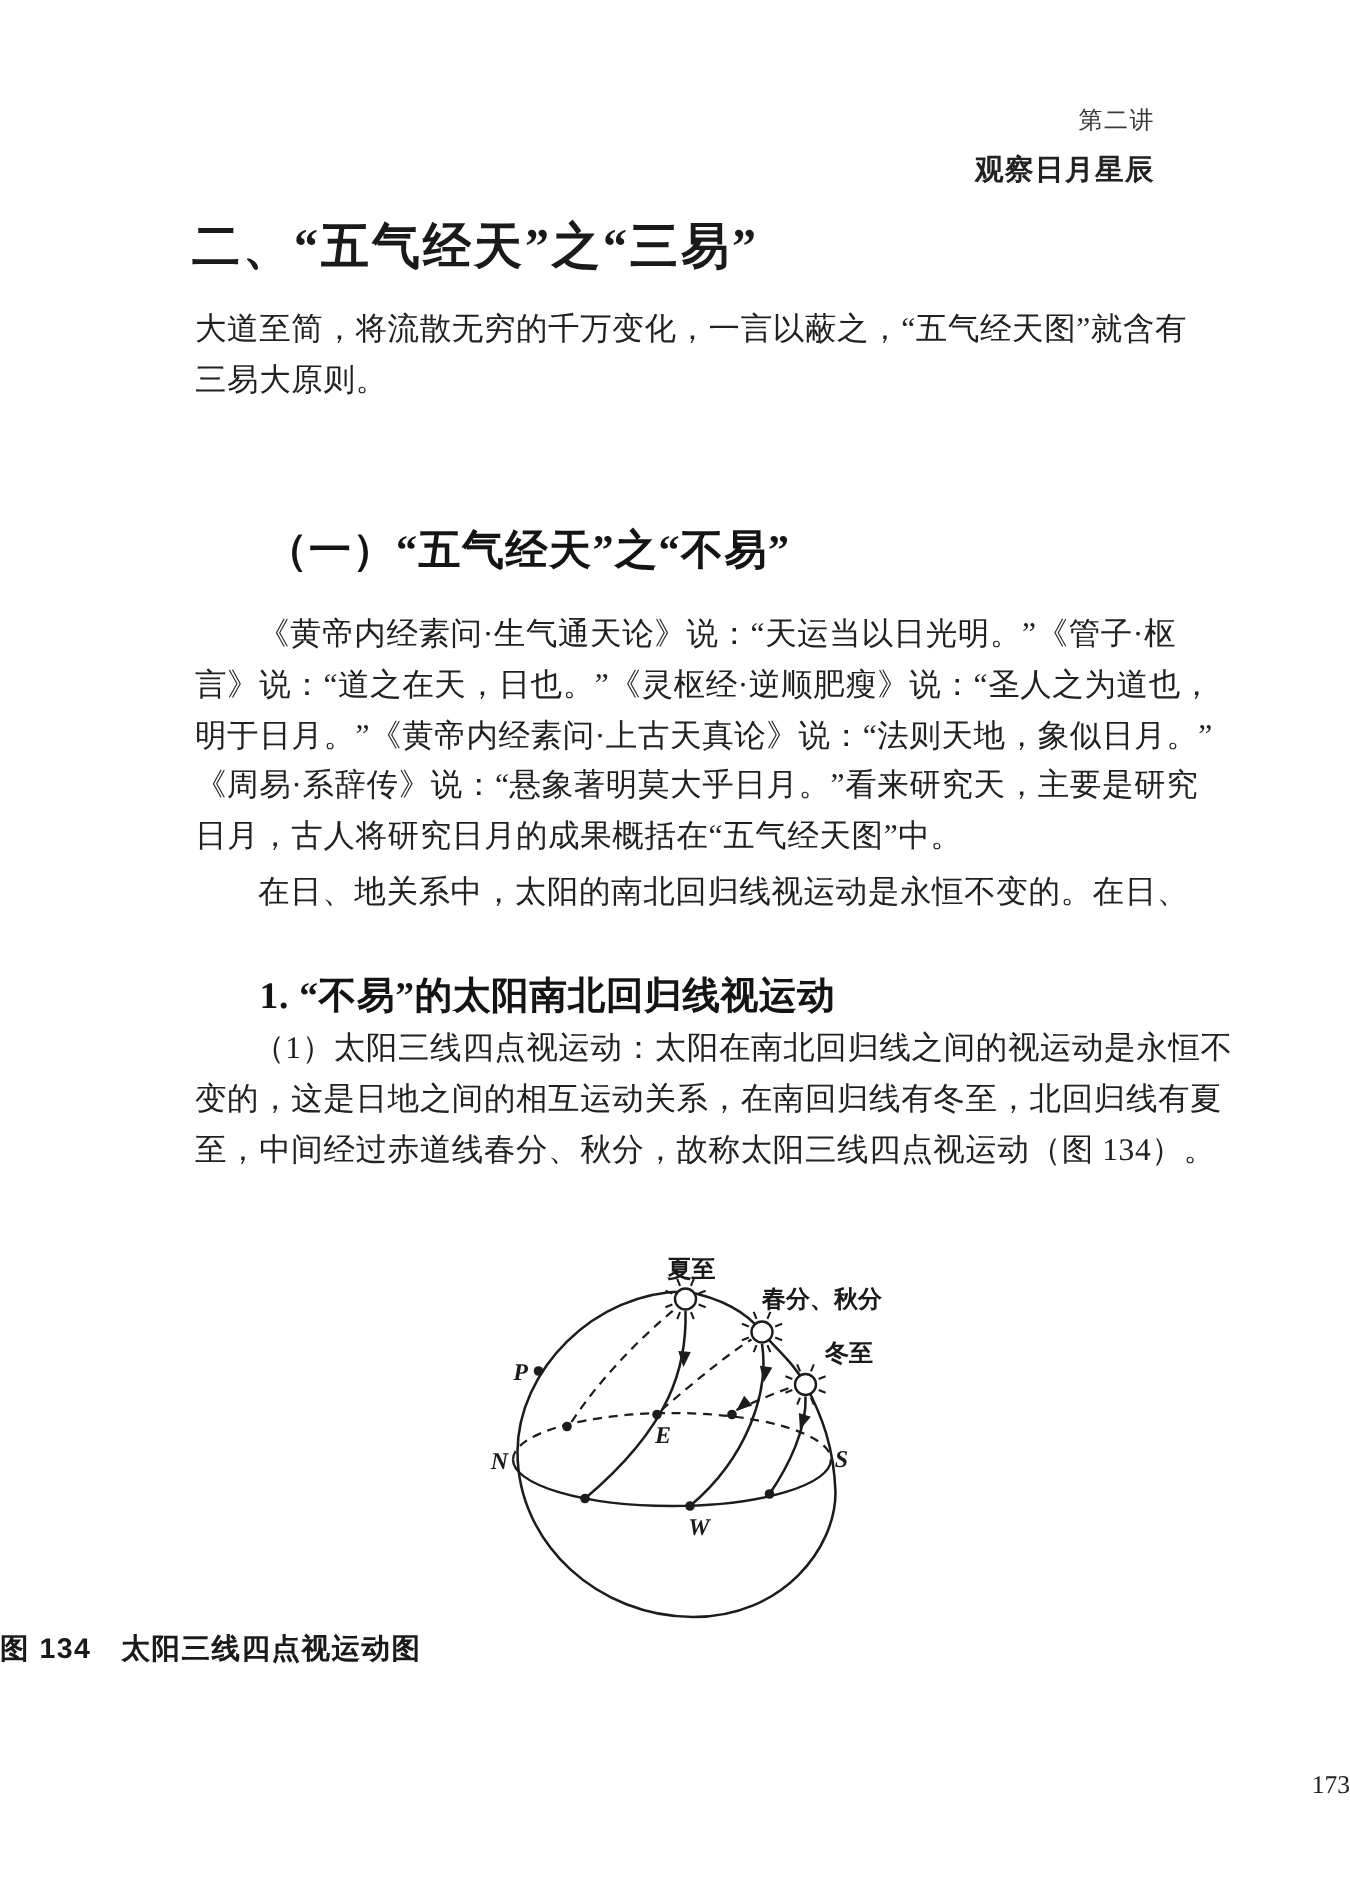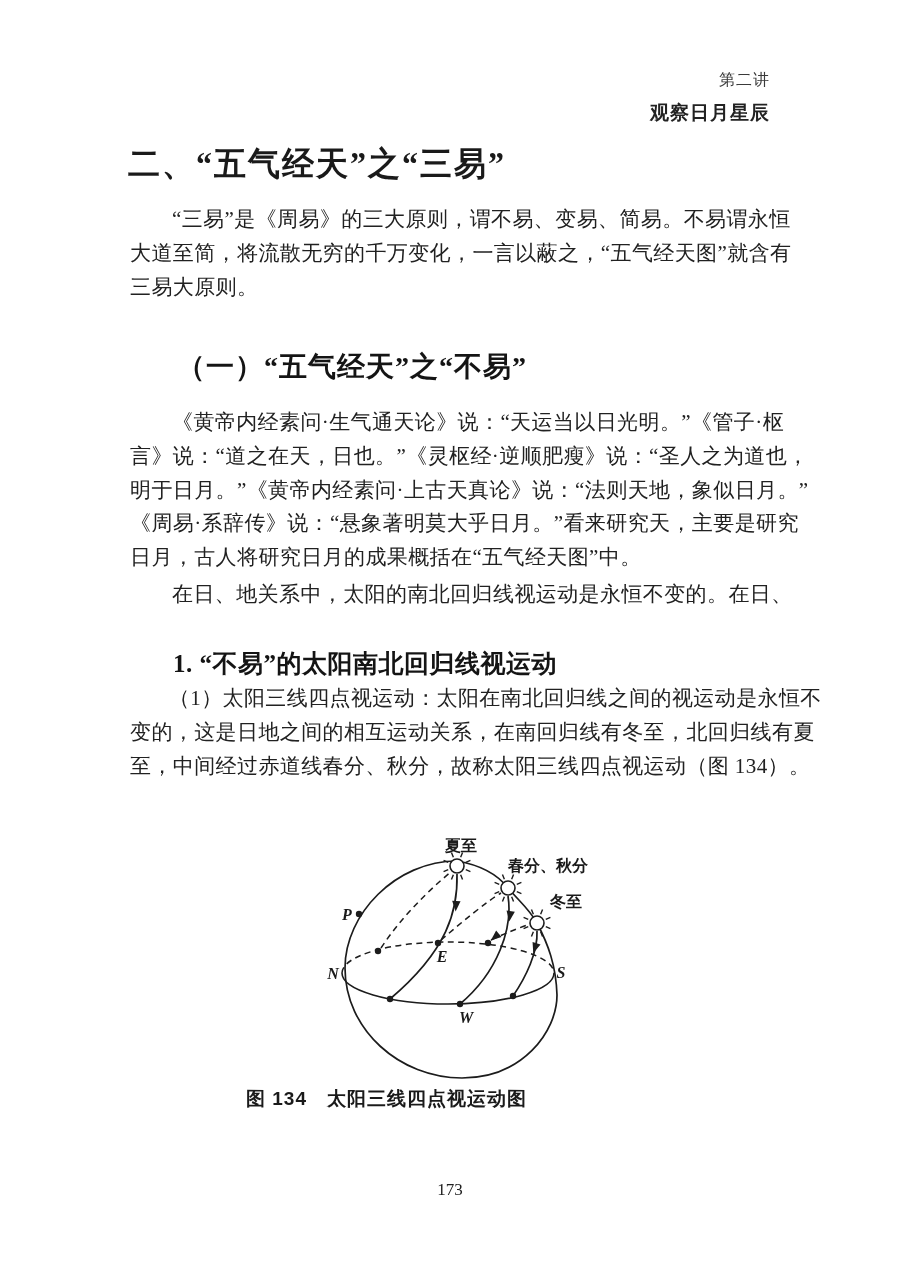--- a/index.html
+++ b/index.html
@@ -21,40 +21,39 @@
   .bodyblock{left:130px;width:644px;font-size:21px;line-height:33.8px;color:#212121;
              letter-spacing:0.4px;}
   .line{white-space:nowrap;}
   .indent{text-indent:2em;}
   .sub-h1{left:130px;top:348px;font-size:28px;font-weight:bold;color:#141414;
           padding-left:47px;letter-spacing:1px;}
   .sub-h2{left:130px;top:647px;font-size:25px;font-weight:bold;color:#141414;
           padding-left:43px;letter-spacing:0.5px;}
 
   
-  .fig-caption{left:0;top:1086px;width:773px;text-align:center;font-size:19px;
+  .fig-caption{left:0;top:1086px;width:773px;font-size:19px;
                font-weight:bold;letter-spacing:1px;color:#1a1a1a;
                font-family:"Liberation Sans","DejaVu Sans",sans-serif;}
-  .page-num{left:0;top:1180px;width:900px;text-align:center;font-size:17px;color:#222;}
+  .page-num{left:0;top:1180px;width:900px;text-align:right;font-size:17px;color:#222;}
 
   svg text.cjk{font-family:"Liberation Sans","DejaVu Sans",sans-serif;font-weight:bold;
                font-size:16px;fill:#1a1a1a;}
   svg text.cardinal{font-family:"Liberation Serif","DejaVu Serif",serif;font-weight:bold;
                     font-style:italic;font-size:16px;fill:#1a1a1a;}
 </style>
 </head>
 <body>
 
 <div class="abs hdr hdr-chapter">第二讲</div>
 <div class="abs hdr hdr-section">观察日月星辰</div>
 
 <div class="abs main-title">二、“五气经天”之“三易”</div>
 
 <div class="abs bodyblock" style="top:203px">
-  <div class="line indent">“三易”是《周易》的三大原则，谓不易、变易、简易。不易谓永恒</div>
   <div class="line">大道至简，将流散无穷的千万变化，一言以蔽之，“五气经天图”就含有</div>
   <div class="line">三易大原则。</div>
 </div>
 
 <div class="abs sub-h1">（一）“五气经天”之“不易”</div>
 
 <div class="abs bodyblock" style="top:406px">
   <div class="line indent">《黄帝内经素问·生气通天论》说：“天运当以日光明。”《管子·枢</div>
   <div class="line">言》说：“道之在天，日也。”《灵枢经·逆顺肥瘦》说：“圣人之为道也，</div>
   <div class="line">明于日月。”《黄帝内经素问·上古天真论》说：“法则天地，象似日月。”</div>

